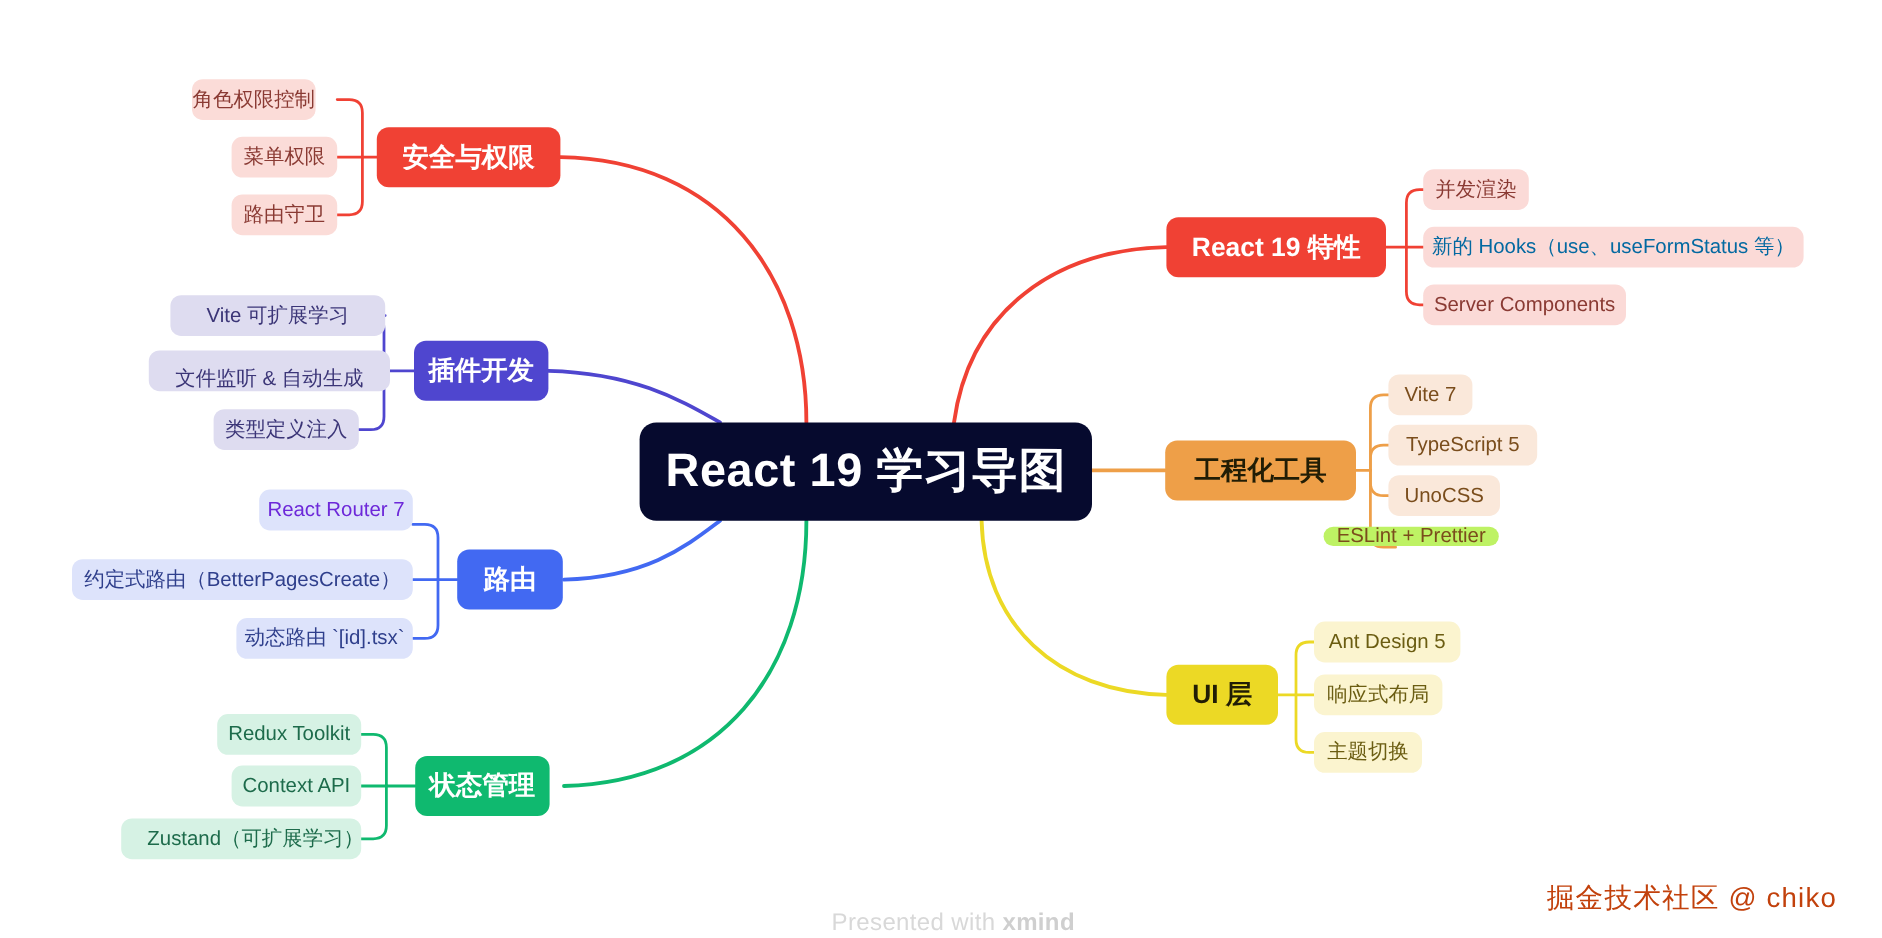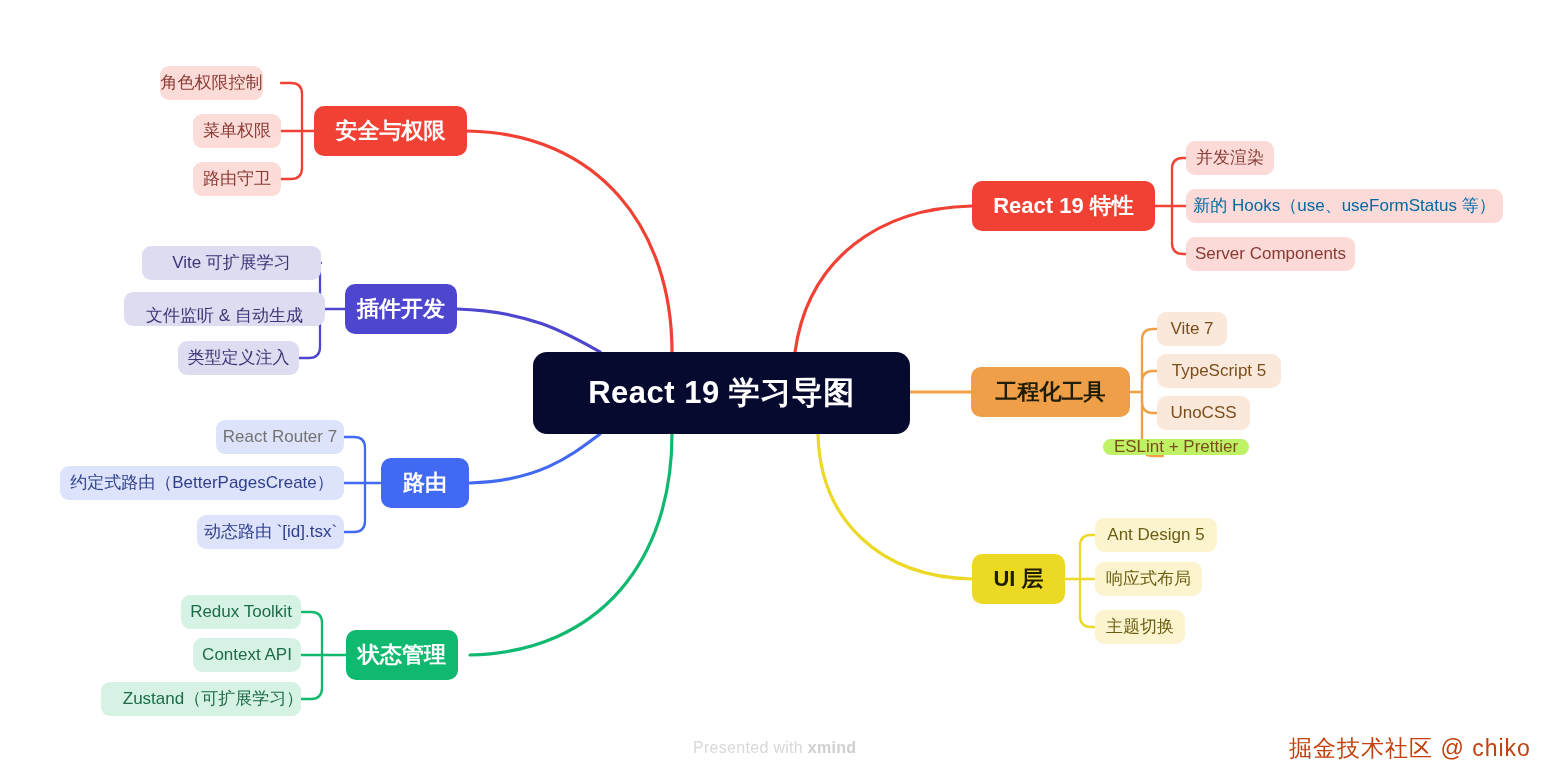--- a/index.html
+++ b/index.html
@@ -31,21 +31,21 @@
     align-items: center;
     justify-content: center;
     white-space: nowrap;
     line-height: 1.1;
   }
   
   .root {
     background: #060a2e;
     color: #ffffff;
     border-radius: 14px;
-    font-size: 31px;
+    font-size: 39px;
     font-weight: 700;
     letter-spacing: 0.5px;
     padding: 12px 34px;
   }
   
   .topic {
     border-radius: 10px;
     color: #ffffff;
     font-size: 22px;
     font-weight: 700;
@@ -56,22 +56,22 @@
   .sub {
     border-radius: 9px;
     font-size: 17px;
     font-weight: 400;
     padding: 0 12px;
   }
   
   .wm-xmind {
     position: absolute;
     left: 693px;
-    top: 739px;
-    font-size: 16px;
+    top: 758px;
+    font-size: 20px;
     color: #d8d8d8;
     letter-spacing: 0.3px;
   }
   .wm-xmind b { color: #cfcfcf; font-weight: 700; }
   .wm-author {
     position: absolute;
     left: 1289px;
     top: 733px;
     font-size: 23px;
     color: #c2410c;
@@ -182,21 +182,21 @@
   <div class="node sub" style="left:124px; top:292px; width:201px; height:34px; background:#dedcf0; color:#3b3577;align-items:flex-end;">
     <span>文件监听 &amp; 自动生成</span>
   </div>
   <div class="node sub" style="left:178px; top:341px; width:121px; height:34px; background:#dedcf0; color:#3b3577;">
     <span>类型定义注入</span>
   </div>
 
   <div class="node topic" style="left:381px; top:458px; width:88px; height:50px; background:#4269f2;">
     <span>路由</span>
   </div>
-  <div class="node sub" style="left:216px; top:420px; width:128px; height:34px; background:#dde3fb; color:#737373;">
+  <div class="node sub" style="left:216px; top:408px; width:128px; height:34px; background:#dde3fb; color:#6d28d9;">
     <span>React Router 7</span>
   </div>
   <div class="node sub" style="left:60px; top:466px; width:284px; height:34px; background:#dde3fb; color:#2f3f8c;">
     <span>约定式路由（BetterPagesCreate）</span>
   </div>
   <div class="node sub" style="left:197px; top:515px; width:147px; height:34px; background:#dde3fb; color:#2f3f8c;">
     <span>动态路由 `[id].tsx`</span>
   </div>
 
   <div class="node topic" style="left:346px; top:630px; width:112px; height:50px; background:#0fb96f;">

